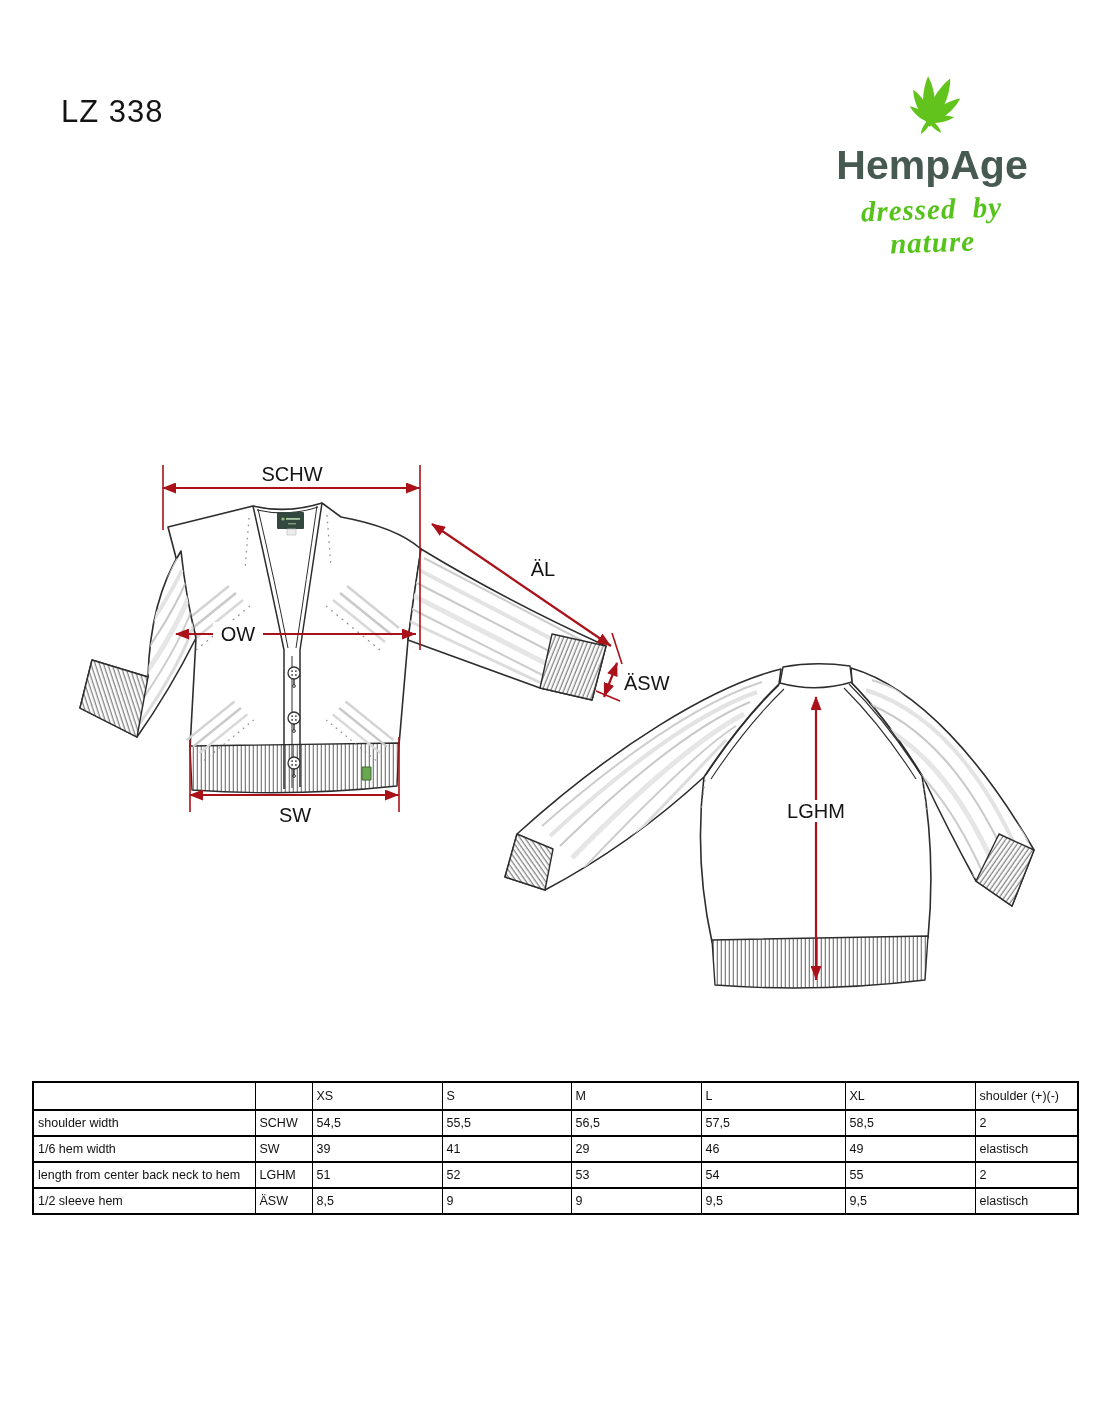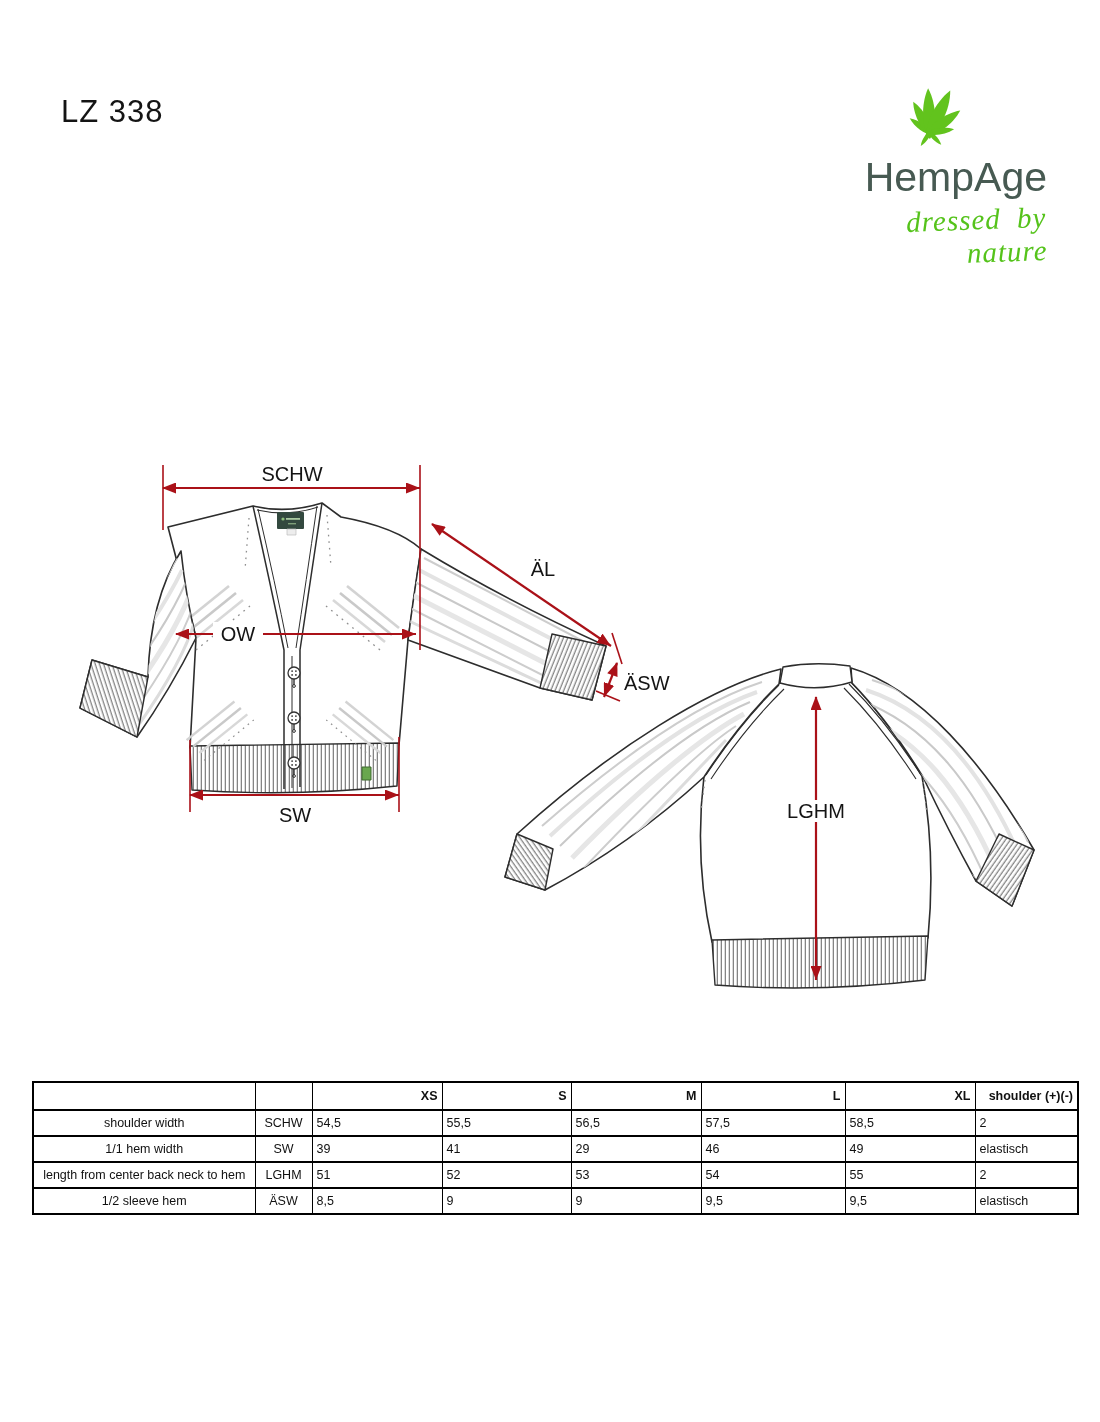--- a/index.html
+++ b/index.html
@@ -1,31 +1,31 @@
 <!DOCTYPE html>
 <html><head>
 <meta charset="utf-8">
 <style>
   html,body{margin:0;padding:0;background:#fff;}
   .page{position:relative;width:1100px;height:1422px;background:#fff;overflow:hidden;
         font-family:"Liberation Sans",sans-serif;color:#111;}
   .product-code{position:absolute;left:33px;top:94px;font-size:31px;letter-spacing:1px;color:#141414;margin-left:28px;}
-  .logo{position:absolute;left:817px;top:80px;width:230px;text-align:right;}
+  .logo{position:absolute;left:817px;top:68px;width:230px;text-align:center;font-weight:bold;}
   .logo .leaf{display:block;margin:0 auto;}
   .wordmark{font-size:41px;color:#475a52;letter-spacing:0px;margin-top:2px;}
   .tagline{font-family:"Liberation Serif",serif;font-style:italic;font-size:29px;color:#55c31b;
            margin-top:4px;transform:rotate(-2deg);word-spacing:8px;letter-spacing:1px;}
   .diagram-wrap{position:absolute;left:0;top:420px;width:1100px;height:660px;}
   .spec-table{position:absolute;left:32px;top:1081px;border-collapse:collapse;border:2px solid #000;
               table-layout:fixed;width:1045px;}
   .spec-table th,.spec-table td{border:1px solid #000;border-top:2px solid #000;border-bottom:2px solid #000;
               font-size:12.5px;padding:0 4px;height:24px;overflow:hidden;white-space:nowrap;font-weight:normal;}
-  .spec-table thead th{font-weight:bold;text-align:right;height:26px;}
+  .spec-table thead th{font-weight:normal;text-align:left;height:26px;}
   .spec-table td.num{text-align:left;}
-  .spec-table td.desc,.spec-table td.code{text-align:center;}
+  .spec-table td.desc,.spec-table td.code{text-align:left;}
   svg text{font-family:"Liberation Sans",sans-serif;}
 </style>
 </head>
 <body>
 
 <div class="page">
 
   <div class="product-code">LZ 338</div>
 
   <div class="logo">
@@ -266,21 +266,21 @@
         <td class="desc">shoulder width</td>
         <td class="code">SCHW</td>
         <td class="num">54,5</td>
         <td class="num">55,5</td>
         <td class="num">56,5</td>
         <td class="num">57,5</td>
         <td class="num">58,5</td>
         <td class="num">2</td>
       </tr>
       <tr>
-        <td class="desc">1/1 hem width</td>
+        <td class="desc">1/6 hem width</td>
         <td class="code">SW</td>
         <td class="num">39</td>
         <td class="num">41</td>
         <td class="num">29</td>
         <td class="num">46</td>
         <td class="num">49</td>
         <td class="num">elastisch</td>
       </tr>
       <tr>
         <td class="desc">length from center back neck to hem</td>

